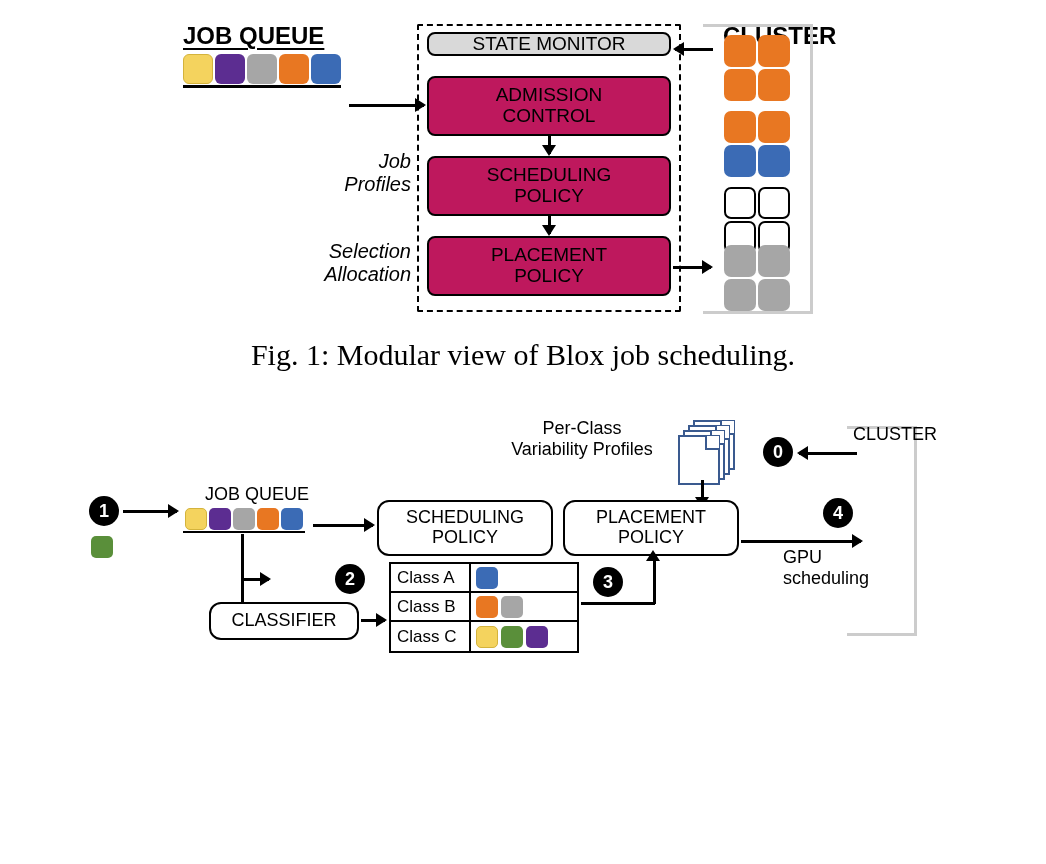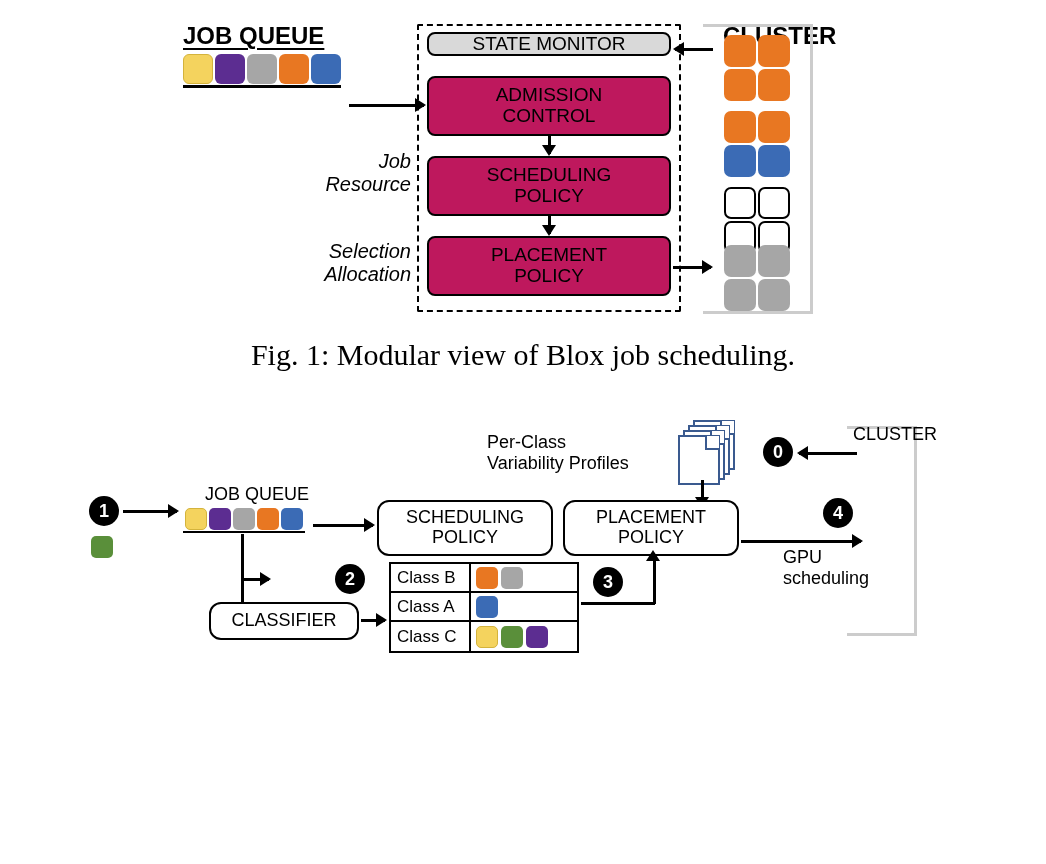--- a/index.html
+++ b/index.html
@@ -280,21 +280,21 @@
     <div class="arrow-vline arrow-head-d" style="top:116px; left:385px; height:18px;"></div>
     <div class="arrow-vline arrow-head-d" style="top:196px; left:385px; height:18px;"></div>
 
     <div class="arrow-hline arrow-head-r" style="top:84px; left:186px; width:75px;"></div>
 
     <div class="arrow-hline arrow-head-l" style="top:28px; left:512px; width:38px;"></div>
 
     <div class="arrow-hline arrow-head-r" style="top:246px; left:510px; width:38px;"></div>
 
     <div class="label-italic" style="top:130px; left:148px; width:100px; font-size:20px; white-space:pre-line;">Job
-Resource</div>
+Profiles</div>
     <div class="label-italic" style="top:220px; left:140px; width:108px; font-size:20px; white-space:pre-line;">Selection
 Allocation</div>
 
     <div class="cluster-panel">
       <div class="gpu-group">
         <div class="gpu c-orange"></div>
         <div class="gpu c-orange"></div>
         <div class="gpu c-orange"></div>
         <div class="gpu c-orange"></div>
       </div>
@@ -320,21 +320,21 @@
   </div>
   <div class="caption">Fig. 1: Modular view of Blox job scheduling.</div>
 </div>
 
 <div class="figure">
   <div class="fig2">
 
     <div class="cluster-panel2" style="top:14px; left:764px; width:70px; height:210px;"></div>
     <div class="small-text" style="top:12px; left:770px; font-weight:400;">CLUSTER</div>
 
-    <div class="small-text" style="top:20px; left:404px; width:190px; text-align:left; white-space:pre-line;">Per-Class
+    <div class="small-text" style="top:6px; left:404px; width:190px; text-align:center; white-space:pre-line;">Per-Class
 Variability Profiles</div>
     <div class="docs" style="top:8px; left:596px;">
       <div class="doc" style="top:0; left:14px;"></div>
       <div class="doc" style="top:5px; left:9px;"></div>
       <div class="doc" style="top:10px; left:4px;"></div>
       <div class="doc" style="top:15px; left:-1px;"></div>
     </div>
     <div class="badge" style="top:25px; left:680px;">
         <span>0</span>
       </div>
@@ -376,30 +376,30 @@
         <span>2</span>
       </div>
 
     <div class="module-sm" style="top:190px; left:126px; width:150px; height:38px;">
       <span>CLASSIFIER</span>
     </div>
     <div class="arrow-hline arrow-head-r" style="top:207px; left:278px; width:24px;"></div>
 
     <div class="class-table" style="top:150px; left:306px; width:190px;">
       <div class="class-row">
+        <div class="class-name">Class A</div>
+        <div class="class-chips">
+          <div class="chip-sm c-blue"></div>
+        </div>
+      </div>
+      <div class="class-row">
         <div class="class-name">Class B</div>
         <div class="class-chips">
           <div class="chip-sm c-orange"></div>
           <div class="chip-sm c-gray"></div>
-        </div>
-      </div>
-      <div class="class-row">
-        <div class="class-name">Class A</div>
-        <div class="class-chips">
-          <div class="chip-sm c-blue"></div>
         </div>
       </div>
       <div class="class-row">
         <div class="class-name">Class C</div>
         <div class="class-chips">
           <div class="chip-sm c-yellow"></div>
           <div class="chip-sm c-green"></div>
           <div class="chip-sm c-purple"></div>
         </div>
       </div>

